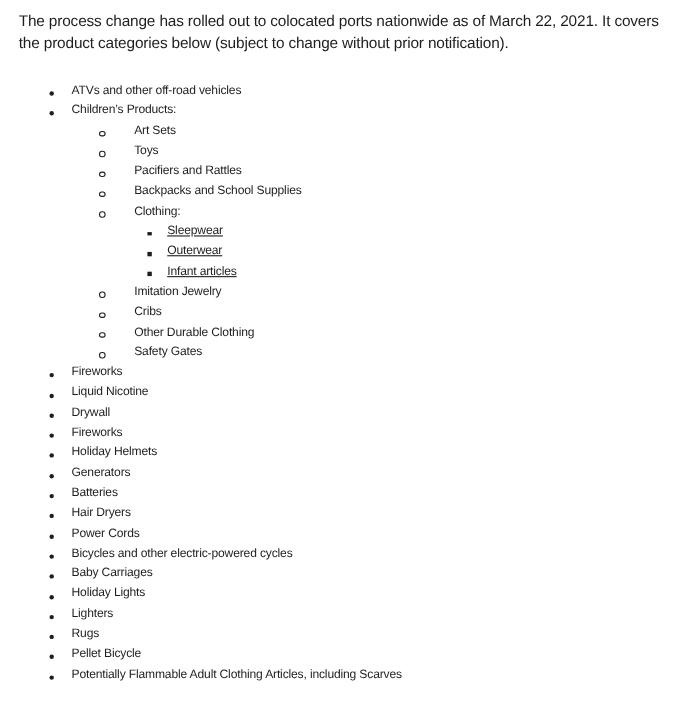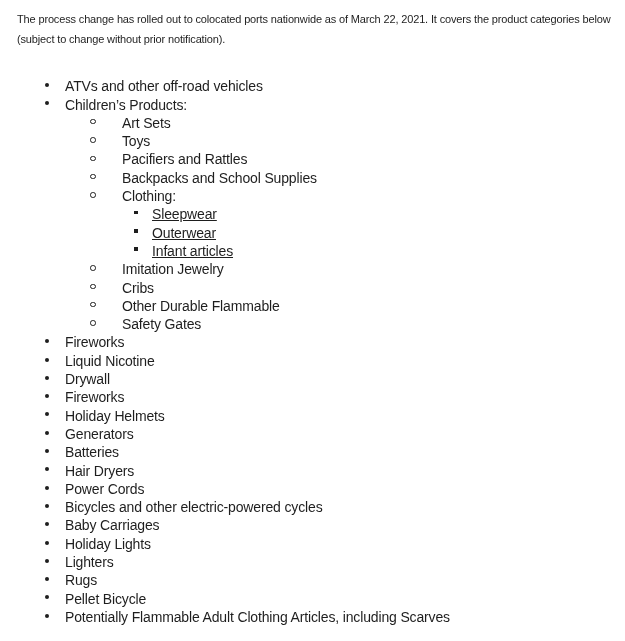--- a/index.html
+++ b/index.html
@@ -11,38 +11,38 @@
     color: var(--text, #1e1e1e);
     font-family: "Liberation Sans", sans-serif;
     overflow: hidden;
   }
   .intro {
     position: absolute;
     left: 17px;
     top: 9px;
     width: 600px;
     margin: 0;
-    font-size: 11px;
+    font-size: 14px;
     letter-spacing: -0.15px;
     line-height: 20px;
   }
   .list {
     position: absolute;
     left: 0;
     top: 76px;
     width: 625px;
     display: flex;
     flex-direction: column;
   }
   .row {
     position: relative;
     height: 18.3px;
     display: flex;
-    align-items: flex-end;
-    font-size: 14px;
+    align-items: flex-start;
+    font-size: 11px;
     letter-spacing: -0.15px;
     white-space: nowrap;
   }
   .marker {
     position: absolute;
     top: 50%;
     display: inline-block;
   }
   .l1 .marker {
     left: 45px;
@@ -118,21 +118,21 @@
       <div class="row l2">
     <span class="marker"></span>
     <span class="label">Imitation Jewelry</span>
   </div>
       <div class="row l2">
     <span class="marker"></span>
     <span class="label">Cribs</span>
   </div>
       <div class="row l2">
     <span class="marker"></span>
-    <span class="label">Other Durable Flammable</span>
+    <span class="label">Other Durable Clothing</span>
   </div>
       <div class="row l2">
     <span class="marker"></span>
     <span class="label">Safety Gates</span>
   </div>
       <div class="row l1">
     <span class="marker"></span>
     <span class="label">Fireworks</span>
   </div>
       <div class="row l1">

